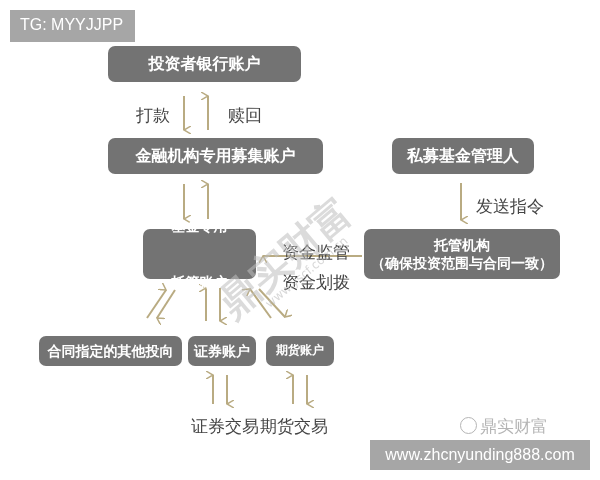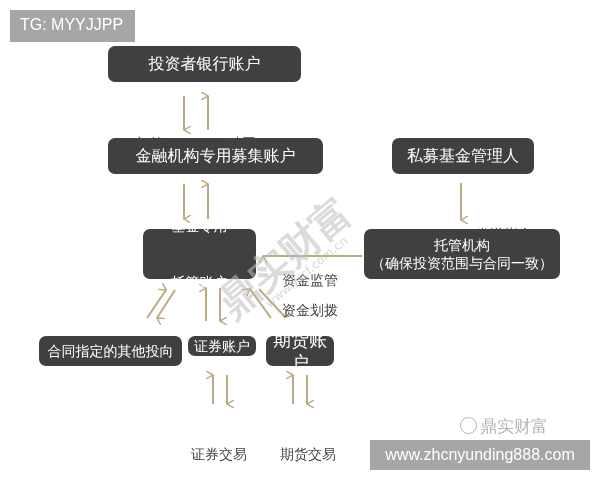--- a/index.html
+++ b/index.html
@@ -1,21 +1,21 @@
 <!DOCTYPE html>
 <html><head>
 <meta charset="utf-8">
 <style>
   html, body { margin:0; padding:0; }
   body { width:600px; height:480px; background:#ffffff; position:relative; overflow:hidden;
          font-family:"DejaVu Sans","Liberation Sans",sans-serif; }
-  .box { position:absolute; background:#404040; color:#ffffff; border-radius:7px;
+  .box { position:absolute; background:#737373; color:#ffffff; border-radius:7px;
          display:flex; flex-direction:column; align-items:center; justify-content:center;
-         text-align:center; line-height:1.3; }
-  .lbl { position:absolute; color:#444; font-size:14px; white-space:nowrap;margin-top:31px; }
+         text-align:center; line-height:1.3;font-weight:bold; }
+  .lbl { position:absolute; color:#444; font-size:17px; white-space:nowrap; }
   .tag { position:absolute; background:#a6a6a6; color:#fff; font-family:"Liberation Sans",sans-serif; }
   svg.arrows { position:absolute; left:0; top:0; }
   .wm { position:absolute; color:rgba(190,190,190,0.55); font-size:40px; font-weight:bold;
         transform:rotate(-40deg); white-space:nowrap; }
   .wm2 { position:absolute; color:rgba(190,190,190,0.6); font-size:12px;
          transform:rotate(-40deg); white-space:nowrap; }
 </style>
 </head>
 <body>
 
@@ -75,35 +75,35 @@
 
 <div class="box" style="left:364px;top:229px;width:196px;height:50px;font-size:14px;">
   <span>托管机构</span>
   <span>（确保投资范围与合同一致）</span>
 </div>
 
 <div class="box" style="left:39px;top:336px;width:143px;height:30px;font-size:14px;">
   <span>合同指定的其他投向</span>
 </div>
 
-<div class="box" style="left:188px;top:336px;width:68px;height:20px;font-size:14px;">
+<div class="box" style="left:188px;top:336px;width:68px;height:30px;font-size:14px;">
   <span>证券账户</span>
 </div>
 
-<div class="box" style="left:266px;top:336px;width:68px;height:30px;font-size:18px;">
+<div class="box" style="left:266px;top:336px;width:68px;height:30px;font-size:12px;">
   <span>期货账户</span>
 </div>
 
 <div class="lbl" style="left:136px;top:104px;">打款</div>
 <div class="lbl" style="left:228px;top:104px;">赎回</div>
 <div class="lbl" style="left:476px;top:195px;">发送指令</div>
 <div class="lbl" style="left:282px;top:241px;">资金监管</div>
 <div class="lbl" style="left:282px;top:271px;">资金划拨</div>
 <div class="lbl" style="left:191px;top:415px;">证券交易</div>
-<div class="lbl" style="left:280px;top:415px;font-family:Liberation Serif, serif;">期货交易</div>
+<div class="lbl" style="left:260px;top:415px;font-family:Liberation Serif, serif;">期货交易</div>
 
 <div class="wm" style="left:205px;top:230px;">鼎实财富</div>
 <div class="wm2" style="left:255px;top:265px;">www.yscf.com.cn</div>
 
 <div style="position:absolute;left:460px;top:415px;color:#b5b5b5;font-size:17px;">
   <span style="display:inline-block;width:15px;height:15px;border:1.5px solid #b5b5b5;border-radius:50%;vertical-align:-2px;margin-right:3px;"></span><span>鼎实财富</span>
 </div>
 <div class="tag" style="left:370px;top:440px;width:220px;height:30px;line-height:30px;font-size:16px;text-align:center;">www.zhcnyunding888.com</div>
 
 </body></html>

